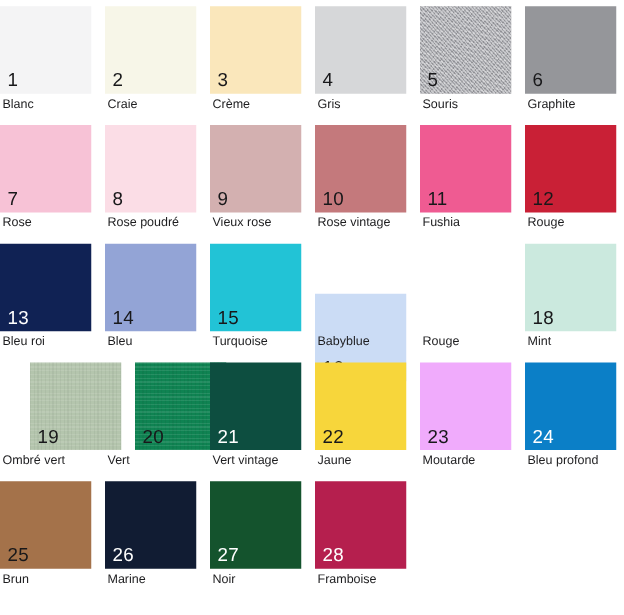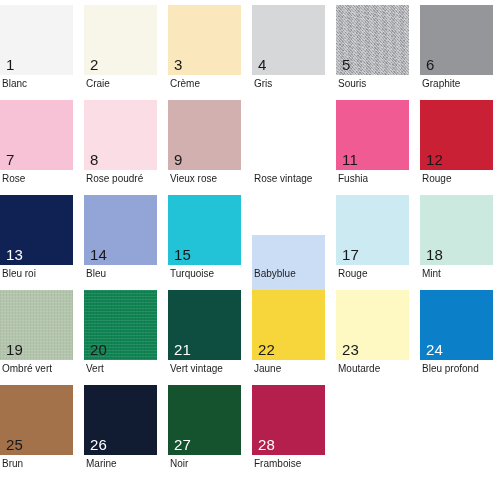--- a/index.html
+++ b/index.html
@@ -35,20 +35,21 @@
   .swatch-chip.heathered {
     background-image:
       repeating-linear-gradient(48deg, rgba(255,255,255,0.40) 0px, rgba(255,255,255,0.40) 1px, rgba(0,0,0,0.0) 1px, rgba(0,0,0,0.0) 2px),
       repeating-linear-gradient(128deg, rgba(0,0,0,0.13) 0px, rgba(0,0,0,0.13) 1px, rgba(255,255,255,0.0) 1px, rgba(255,255,255,0.0) 3px),
       repeating-linear-gradient(12deg, rgba(255,255,255,0.22) 0px, rgba(255,255,255,0.22) 1px, rgba(0,0,0,0.0) 1px, rgba(0,0,0,0.0) 4px);
   }
   .swatch-chip.woven {
     background-image:
       repeating-linear-gradient(90deg, rgba(0,0,0,0.045) 0px, rgba(0,0,0,0.045) 1px, rgba(255,255,255,0.0) 1px, rgba(255,255,255,0.0) 3px),
       repeating-linear-gradient(0deg, rgba(255,255,255,0.10) 0px, rgba(255,255,255,0.10) 1px, rgba(0,0,0,0.0) 1px, rgba(0,0,0,0.0) 3px);
+    margin-left: 24px;
   }
   .swatch-number {
     position: absolute;
     left: 6px;
     bottom: 2px;
     font-size: 15px;
     line-height: 16px;
     letter-spacing: 0.2px;
     color: #18181a;
   }
@@ -117,20 +118,23 @@
       </div>
       <span class="swatch-label">Rose poudré</span>
     </div>
     <div class="swatch-cell" style="left: 168px; top: 100px;">
       <div class="swatch-chip" title="Vieux rose" style="background-color: rgb(211, 176, 176);">
         <span class="swatch-number">9</span>
       </div>
       <span class="swatch-label">Vieux rose</span>
     </div>
     <div class="swatch-cell" style="left: 252px; top: 100px;">
+      <div class="swatch-chip" title="Rose vintage" style="background-color: rgb(196, 121, 124);">
+        <span class="swatch-number">10</span>
+      </div>
       <span class="swatch-label">Rose vintage</span>
     </div>
     <div class="swatch-cell" style="left: 336px; top: 100px;">
       <div class="swatch-chip" title="Fushia" style="background-color: rgb(239, 91, 146);">
         <span class="swatch-number">11</span>
       </div>
       <span class="swatch-label">Fushia</span>
     </div>
     <div class="swatch-cell" style="left: 420px; top: 100px;">
       <div class="swatch-chip" title="Rouge" style="background-color: rgb(201, 32, 54);">
@@ -156,23 +160,20 @@
       </div>
       <span class="swatch-label">Turquoise</span>
     </div>
     <div class="swatch-cell" style="left: 252px; top: 195px;">
       <div class="swatch-chip" title="Babyblue" style="background-color: rgb(203, 220, 245); margin-top: 40px;">
         <span class="swatch-number">16</span>
       </div>
       <span class="swatch-label">Babyblue</span>
     </div>
     <div class="swatch-cell" style="left: 336px; top: 195px;">
-      <div class="swatch-chip" title="Cyan" style="background-color: rgb(204, 234, 242);">
-        <span class="swatch-number">17</span>
-      </div>
       <span class="swatch-label">Rouge</span>
     </div>
     <div class="swatch-cell" style="left: 420px; top: 195px;">
       <div class="swatch-chip" title="Mint" style="background-color: rgb(203, 233, 222);">
         <span class="swatch-number">18</span>
       </div>
       <span class="swatch-label">Mint</span>
     </div>
     <div class="swatch-cell" style="left: 0px; top: 290px;">
       <div class="swatch-chip woven" title="Ombré vert" style="background-color: rgb(180, 197, 173);">
@@ -192,21 +193,21 @@
       </div>
       <span class="swatch-label">Vert vintage</span>
     </div>
     <div class="swatch-cell" style="left: 252px; top: 290px;">
       <div class="swatch-chip" title="Jaune" style="background-color: rgb(247, 214, 59);">
         <span class="swatch-number">22</span>
       </div>
       <span class="swatch-label">Jaune</span>
     </div>
     <div class="swatch-cell" style="left: 336px; top: 290px;">
-      <div class="swatch-chip" title="Moutarde" style="background-color: #fef9c3;">
+      <div class="swatch-chip" title="Moutarde" style="background-color: #f0abfc;">
         <span class="swatch-number">23</span>
       </div>
       <span class="swatch-label">Moutarde</span>
     </div>
     <div class="swatch-cell" style="left: 420px; top: 290px;">
       <div class="swatch-chip" title="Bleu profond" style="background-color: rgb(11, 127, 199);">
         <span class="swatch-number light">24</span>
       </div>
       <span class="swatch-label">Bleu profond</span>
     </div>

